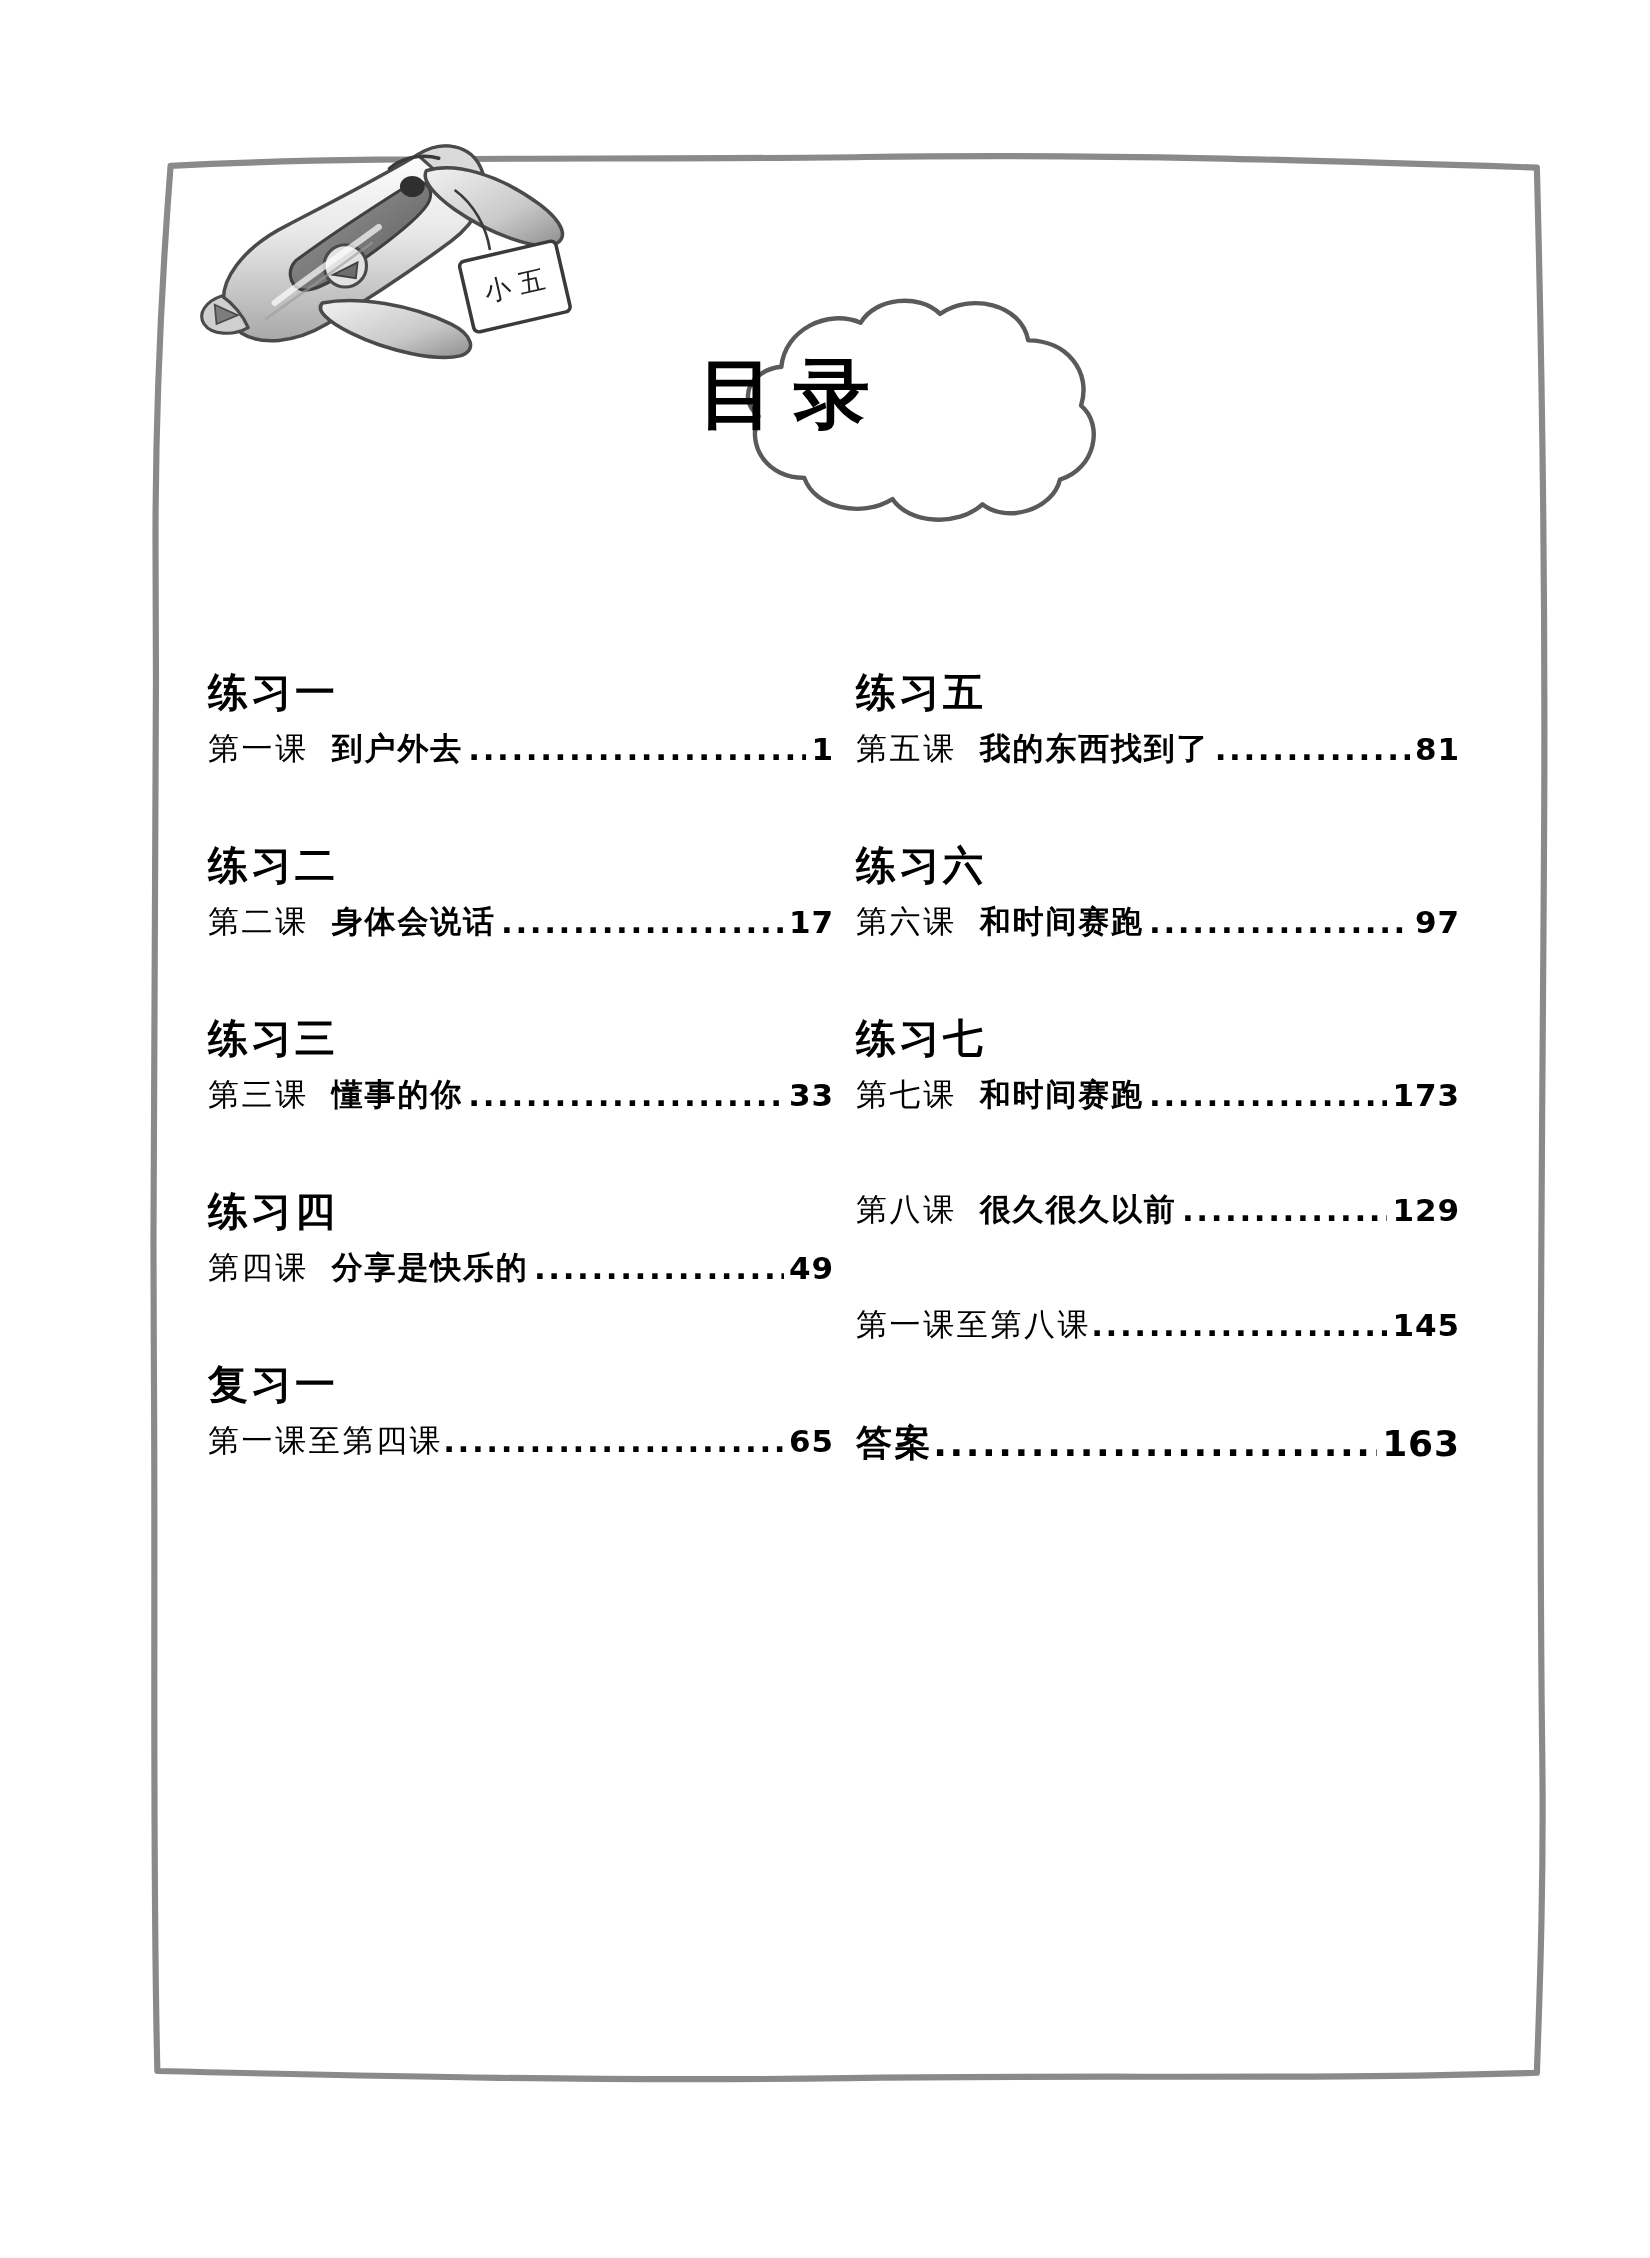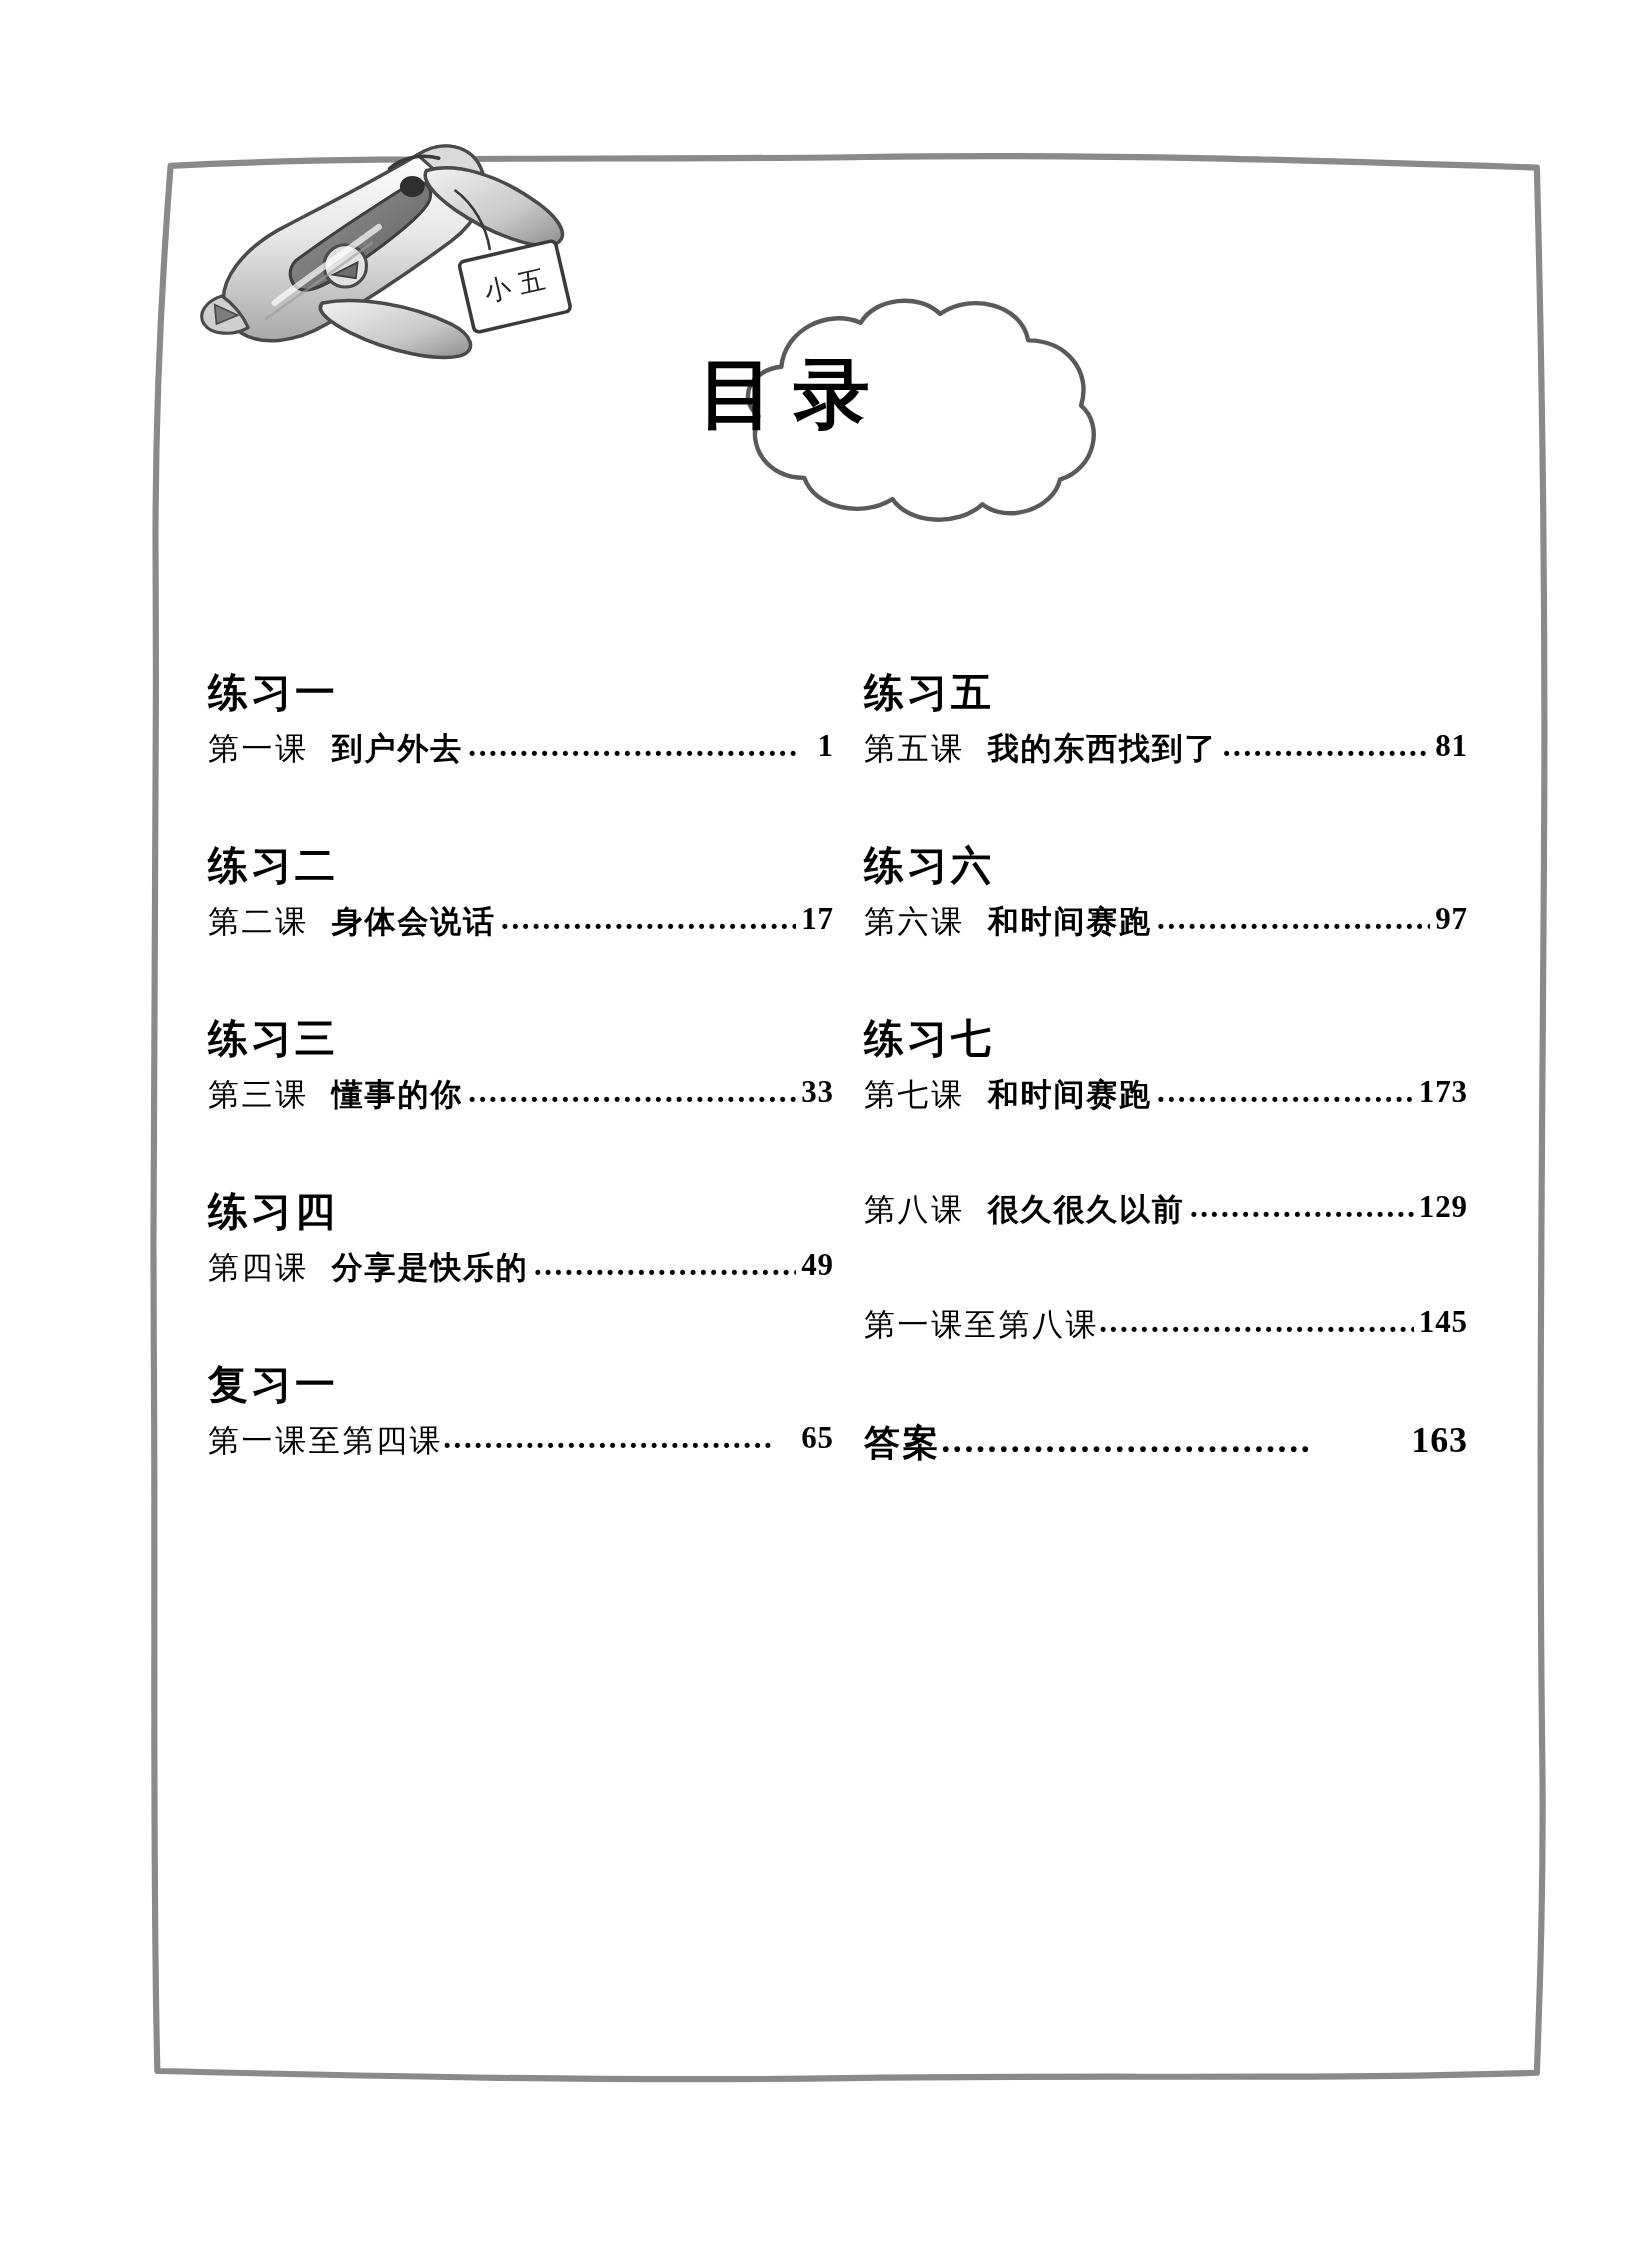--- a/index.html
+++ b/index.html
@@ -59,21 +59,21 @@
   }
   #mascot svg { display: block; }
 
   
   #toc {
     position: absolute;
     left: 208px;
     top: 670px;
     width: 1253px;
     display: flex;
-    gap: 8px;
+    gap: 0px;
   }
   .toc-col {
     width: 626px;
     box-sizing: border-box;
   }
   .toc-col.right { padding-left: 22px; }
 
   .unit-block { margin-bottom: 73px; }
   .unit-block.last { margin-bottom: 0; }
 
@@ -81,25 +81,24 @@
     font-size: 40px;
     font-weight: bold;
     letter-spacing: 3.5px;
     color: #000;
     margin: 0 0 14px 0;
     line-height: 1.1;
   }
 
   .entry {
     display: flex;
-    align-items: flex-start;
+    align-items: center;
     font-size: 31px;
     color: #000;
     white-space: nowrap;
-    font-family: Liberation Serif, serif;
   }
   .entry .lesson-no {
     letter-spacing: 2.6px;
     font-weight: normal;
   }
   .entry .lesson-title {
     font-weight: bold;
     letter-spacing: 1.8px;
     margin-left: 23px;
   }

